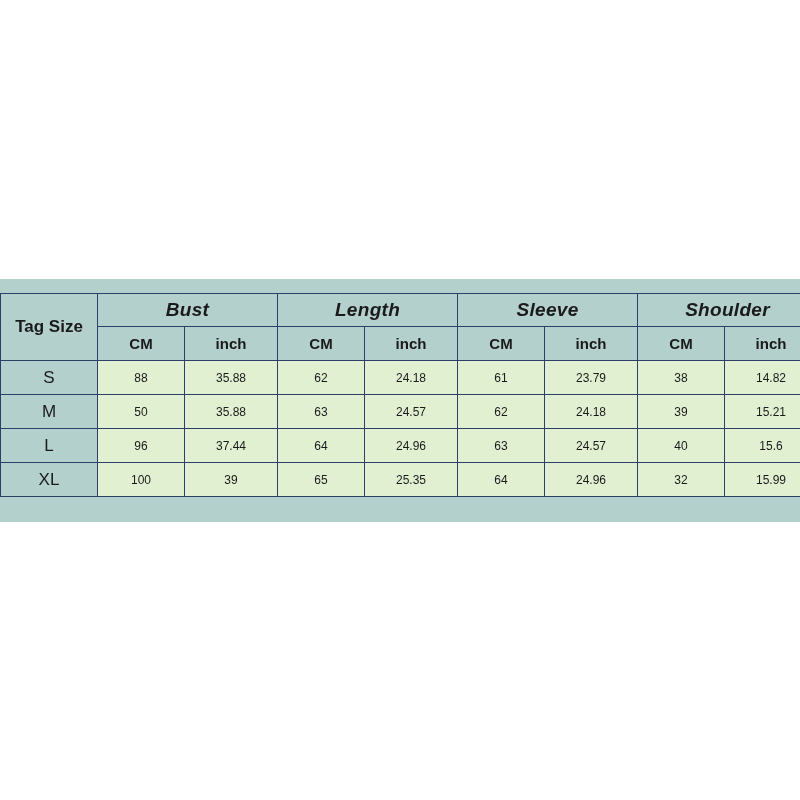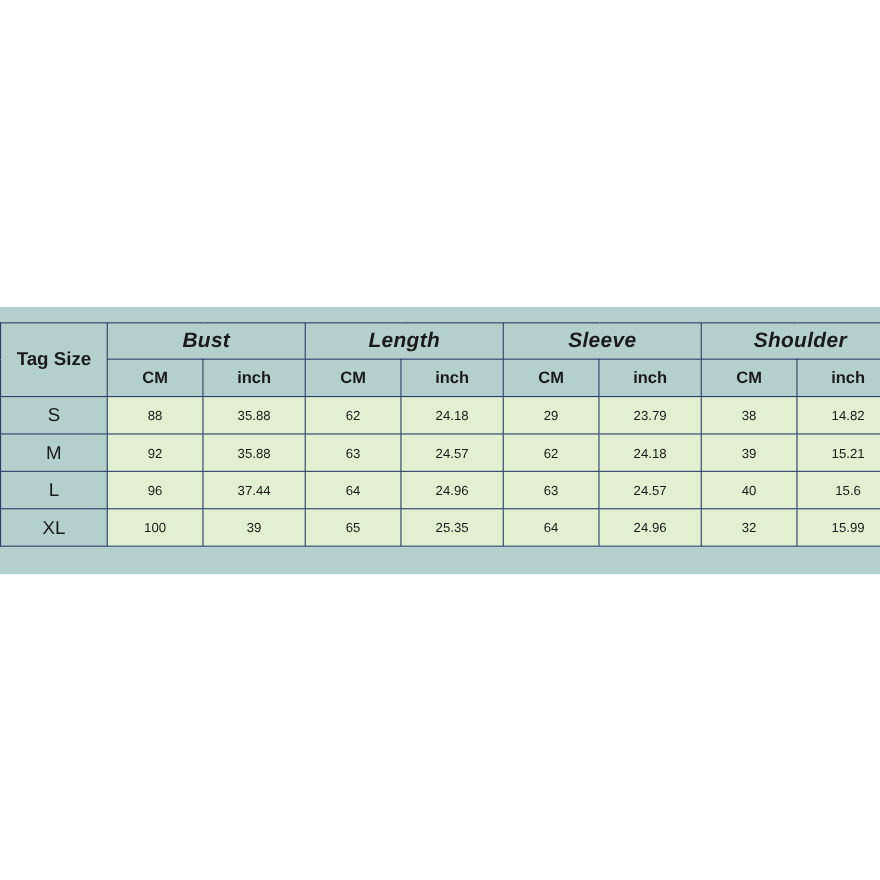--- a/index.html
+++ b/index.html
@@ -120,28 +120,28 @@
           <th class="hdr-unit">inch</th>
         </tr>
       </thead>
       <tbody>
         <tr>
           <td class="tag-cell">S</td>
           <td class="val-cell">88</td>
           <td class="val-cell">35.88</td>
           <td class="val-cell">62</td>
           <td class="val-cell">24.18</td>
-          <td class="val-cell">29</td>
+          <td class="val-cell">61</td>
           <td class="val-cell">23.79</td>
           <td class="val-cell">38</td>
           <td class="val-cell">14.82</td>
         </tr>
         <tr>
           <td class="tag-cell">M</td>
-          <td class="val-cell">92</td>
+          <td class="val-cell">50</td>
           <td class="val-cell">35.88</td>
           <td class="val-cell">63</td>
           <td class="val-cell">24.57</td>
           <td class="val-cell">62</td>
           <td class="val-cell">24.18</td>
           <td class="val-cell">39</td>
           <td class="val-cell">15.21</td>
         </tr>
         <tr>
           <td class="tag-cell">L</td>

